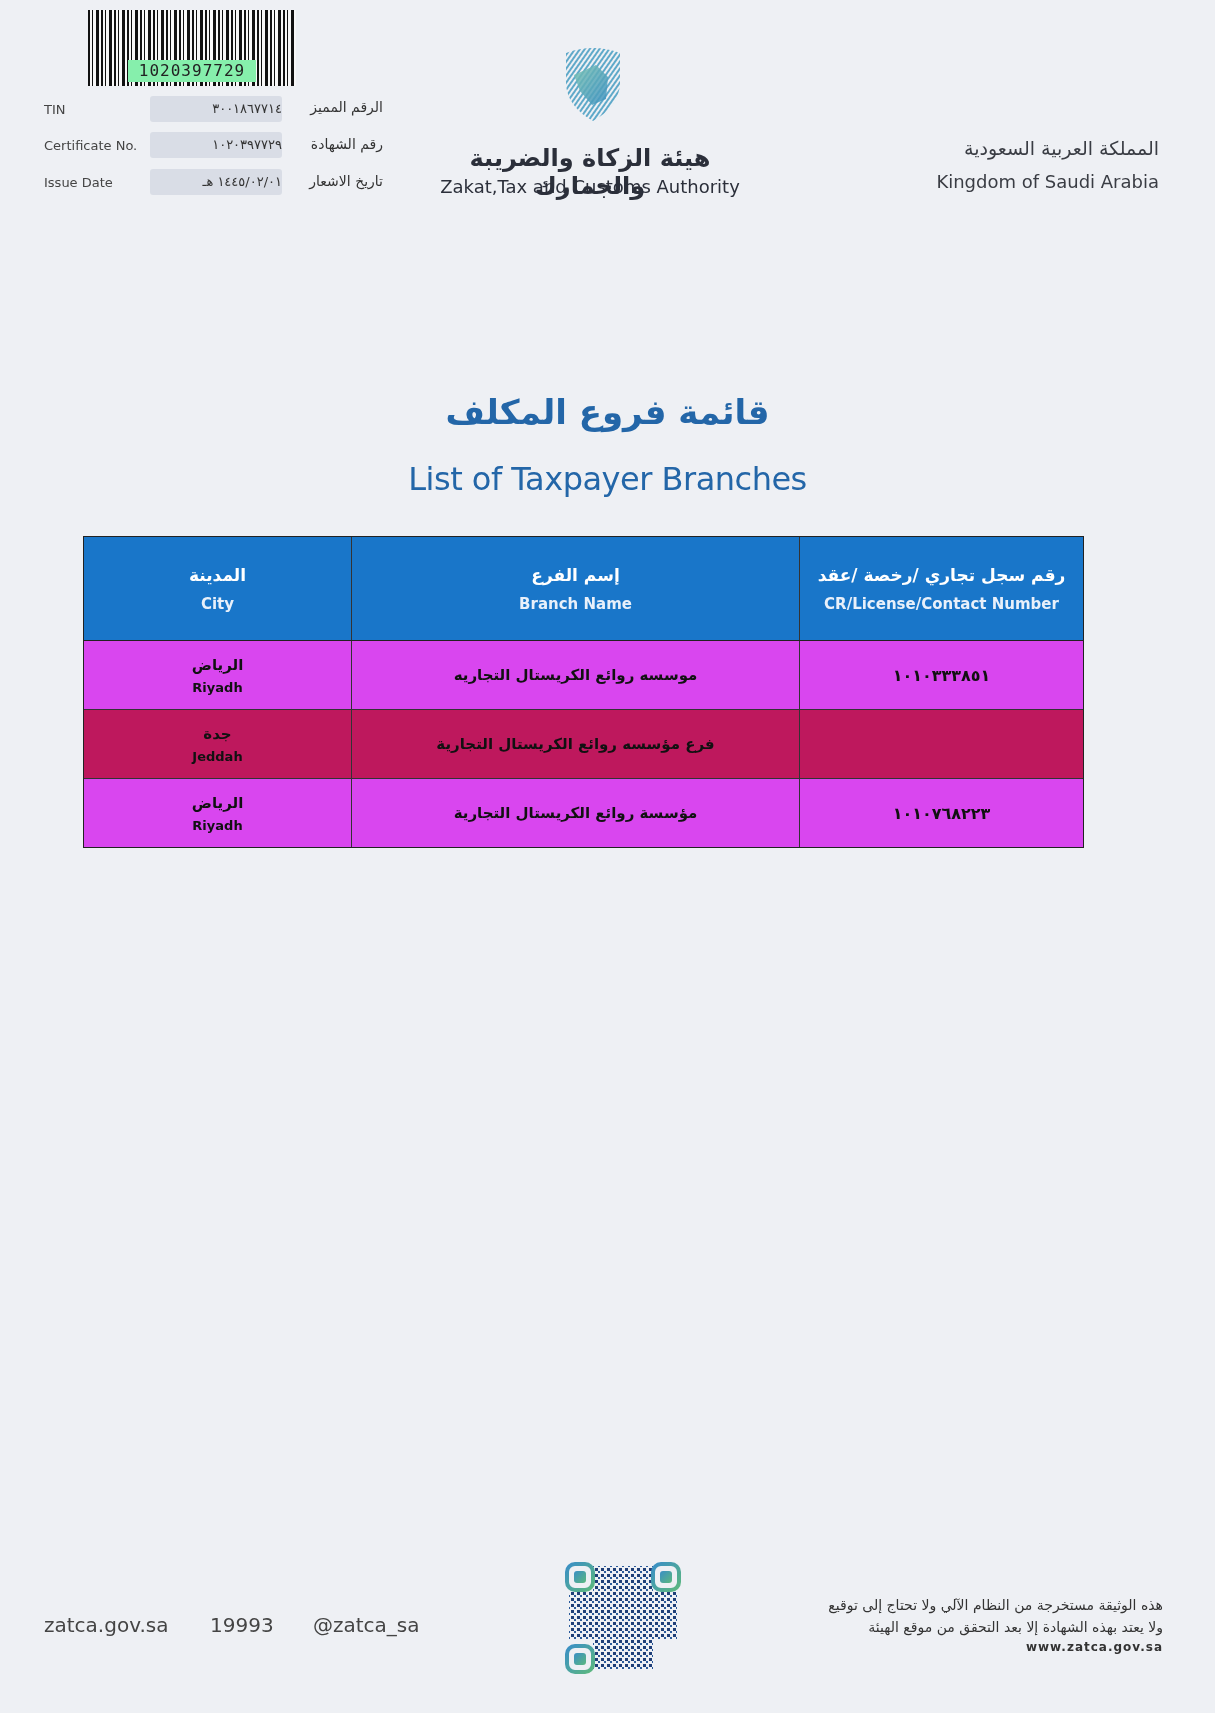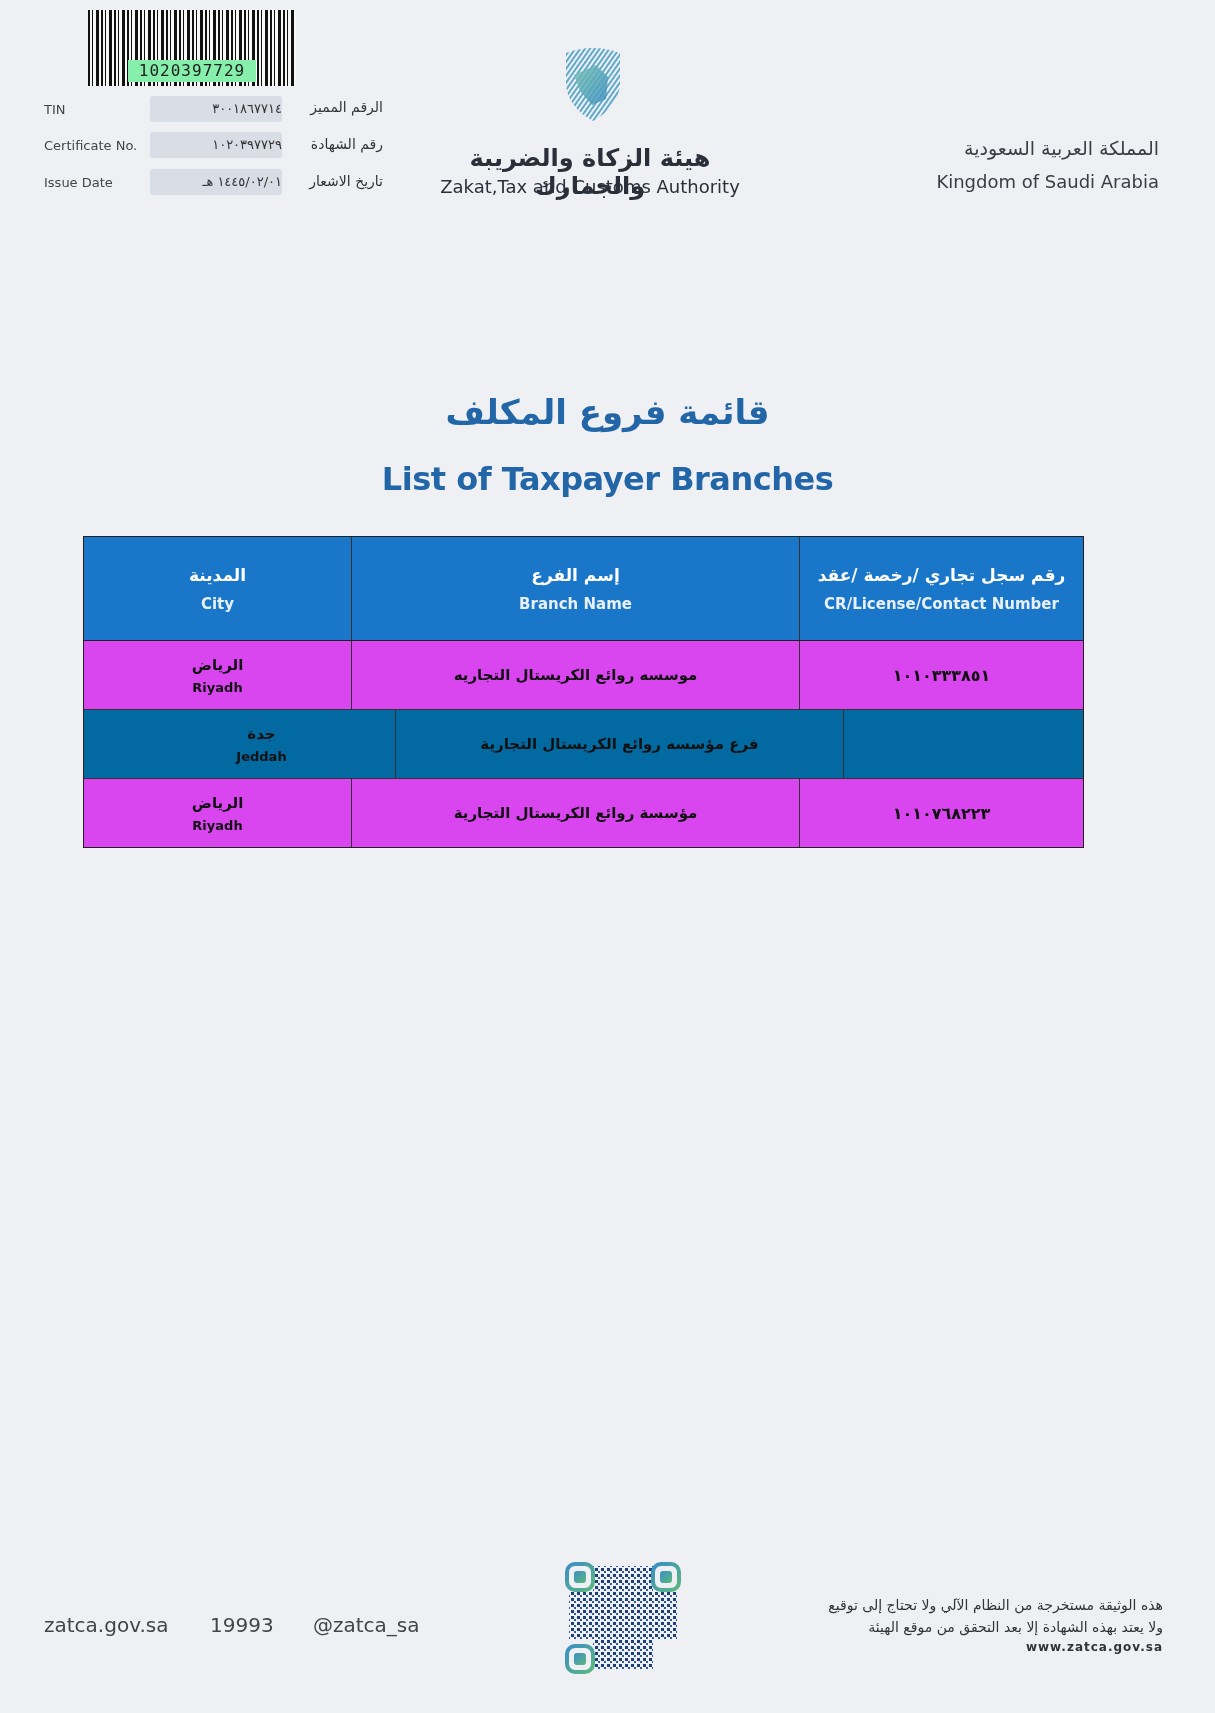--- a/index.html
+++ b/index.html
@@ -29,28 +29,28 @@
   .logo-shield { left:562px; top:45px; width:62px; height:78px; }
   .logo-ar { left:420px; width:340px; top:144px; text-align:center; font-size:24px; font-weight:bold; color:#2b2f3a; direction:rtl; }
   .logo-en { left:420px; width:340px; top:176px; text-align:center; font-size:18px; color:#2b2f3a; }
 
   
   .ksa-ar { right:56px; top:137px; font-size:19px; color:#3a3d44; direction:rtl; }
   .ksa-en { right:56px; top:171px; font-size:18px; color:#3a3d44; }
 
   
   .title-ar { left:0; width:1215px; text-align:center; top:392px; font-size:34px; font-weight:bold; color:#2366a8; direction:rtl; }
-  .title-en { left:0; width:1215px; text-align:center; top:460px; font-size:32px; font-weight:bold; color:#2366a8; letter-spacing:-0.5px; }
+  .title-en { left:0; width:1215px; text-align:center; top:460px; font-size:32px; font-weight:normal; color:#2366a8; letter-spacing:-0.5px; }
 
   
   .tbl { left:83px; top:536px; width:999px; border:1.5px solid #222; border-collapse:collapse; }
   .tbl .hdr { display:flex; height:103px; background:#1976c9; border-bottom:1.5px solid #222; }
   .tbl .row { display:flex; height:68px; border-bottom:1.5px solid #333; background:#d946ef; }
   .tbl .row:last-child { border-bottom:none; }
-  .tbl .row.alt { background:#0369a1;padding-left:44px; }
+  .tbl .row.alt { background:#be185d; }
   .cell { display:flex; flex-direction:column; align-items:center; justify-content:center; box-sizing:border-box; }
   .c-city { width:268px; border-right:1.5px solid #333; }
   .c-name { width:448px; border-right:1.5px solid #333; }
   .c-cr { width:283px; }
   .hdr .ar { color:#fff; font-size:17px; font-weight:bold; direction:rtl; margin-bottom:10px; }
   .hdr .en { color:#e8f0fa; font-size:15px; font-weight:bold; }
   .row .ar { font-size:15px; font-weight:bold; direction:rtl; color:#111; }
   .row .en { font-size:13px; font-weight:bold; color:#111; margin-top:6px; }
   .row .cr { font-size:16px; font-weight:bold; color:#111; direction:rtl; letter-spacing:1px; }
 

